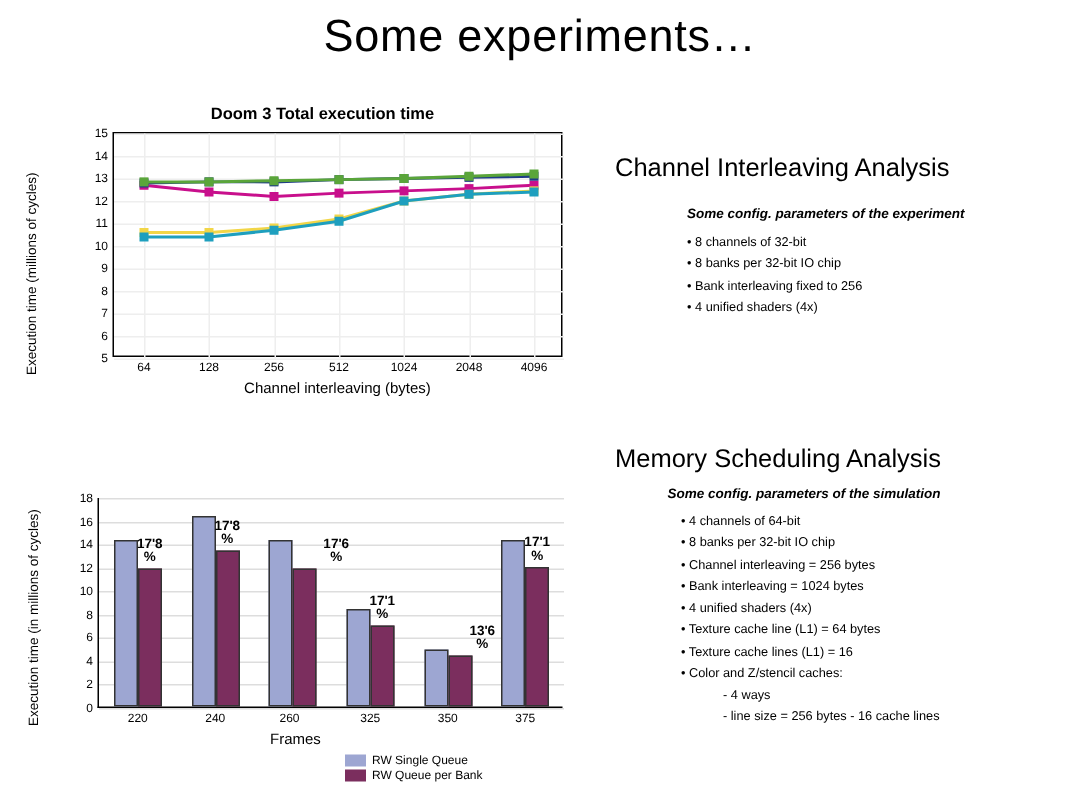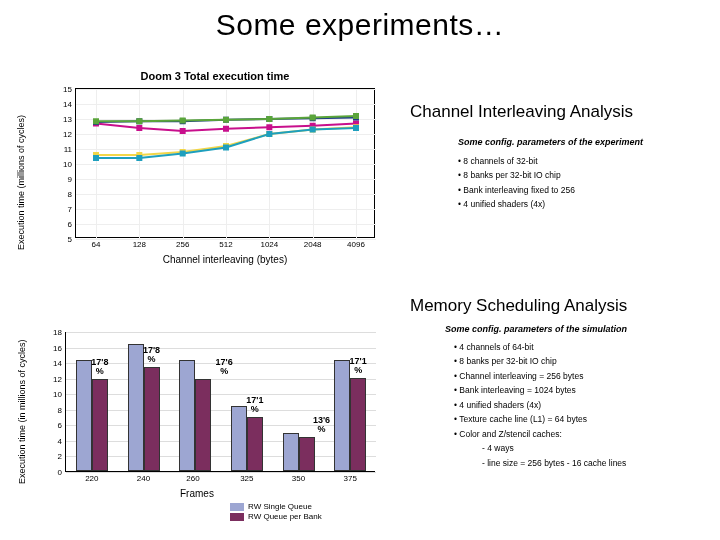--- a/index.html
+++ b/index.html
@@ -194,16 +194,17 @@
 
 <div class="section-title" style="left:410px; top:296px;">Memory Scheduling Analysis</div>
 <div class="params-header" style="left:445px; top:324px;">Some config. parameters of the simulation</div>
 <ul class="params" id="sec2-list" style="left:454px; top:340px;">
     <li>4 channels of 64-bit</li>
     <li>8 banks per 32-bit IO chip</li>
     <li>Channel interleaving = 256 bytes</li>
     <li>Bank interleaving = 1024 bytes</li>
     <li>4 unified shaders (4x)</li>
     <li>Texture cache line (L1) =   64 bytes</li>
+    <li>Texture cache lines (L1) = 16</li>
     <li>Color and Z/stencil caches:</li>
     <li class="indent" style="list-style: none; padding-left: 28px;">- 4 ways</li>
     <li class="indent" style="list-style: none; padding-left: 28px;">- line size = 256 bytes -  16 cache lines</li>
   </ul>
 
 </body></html>

